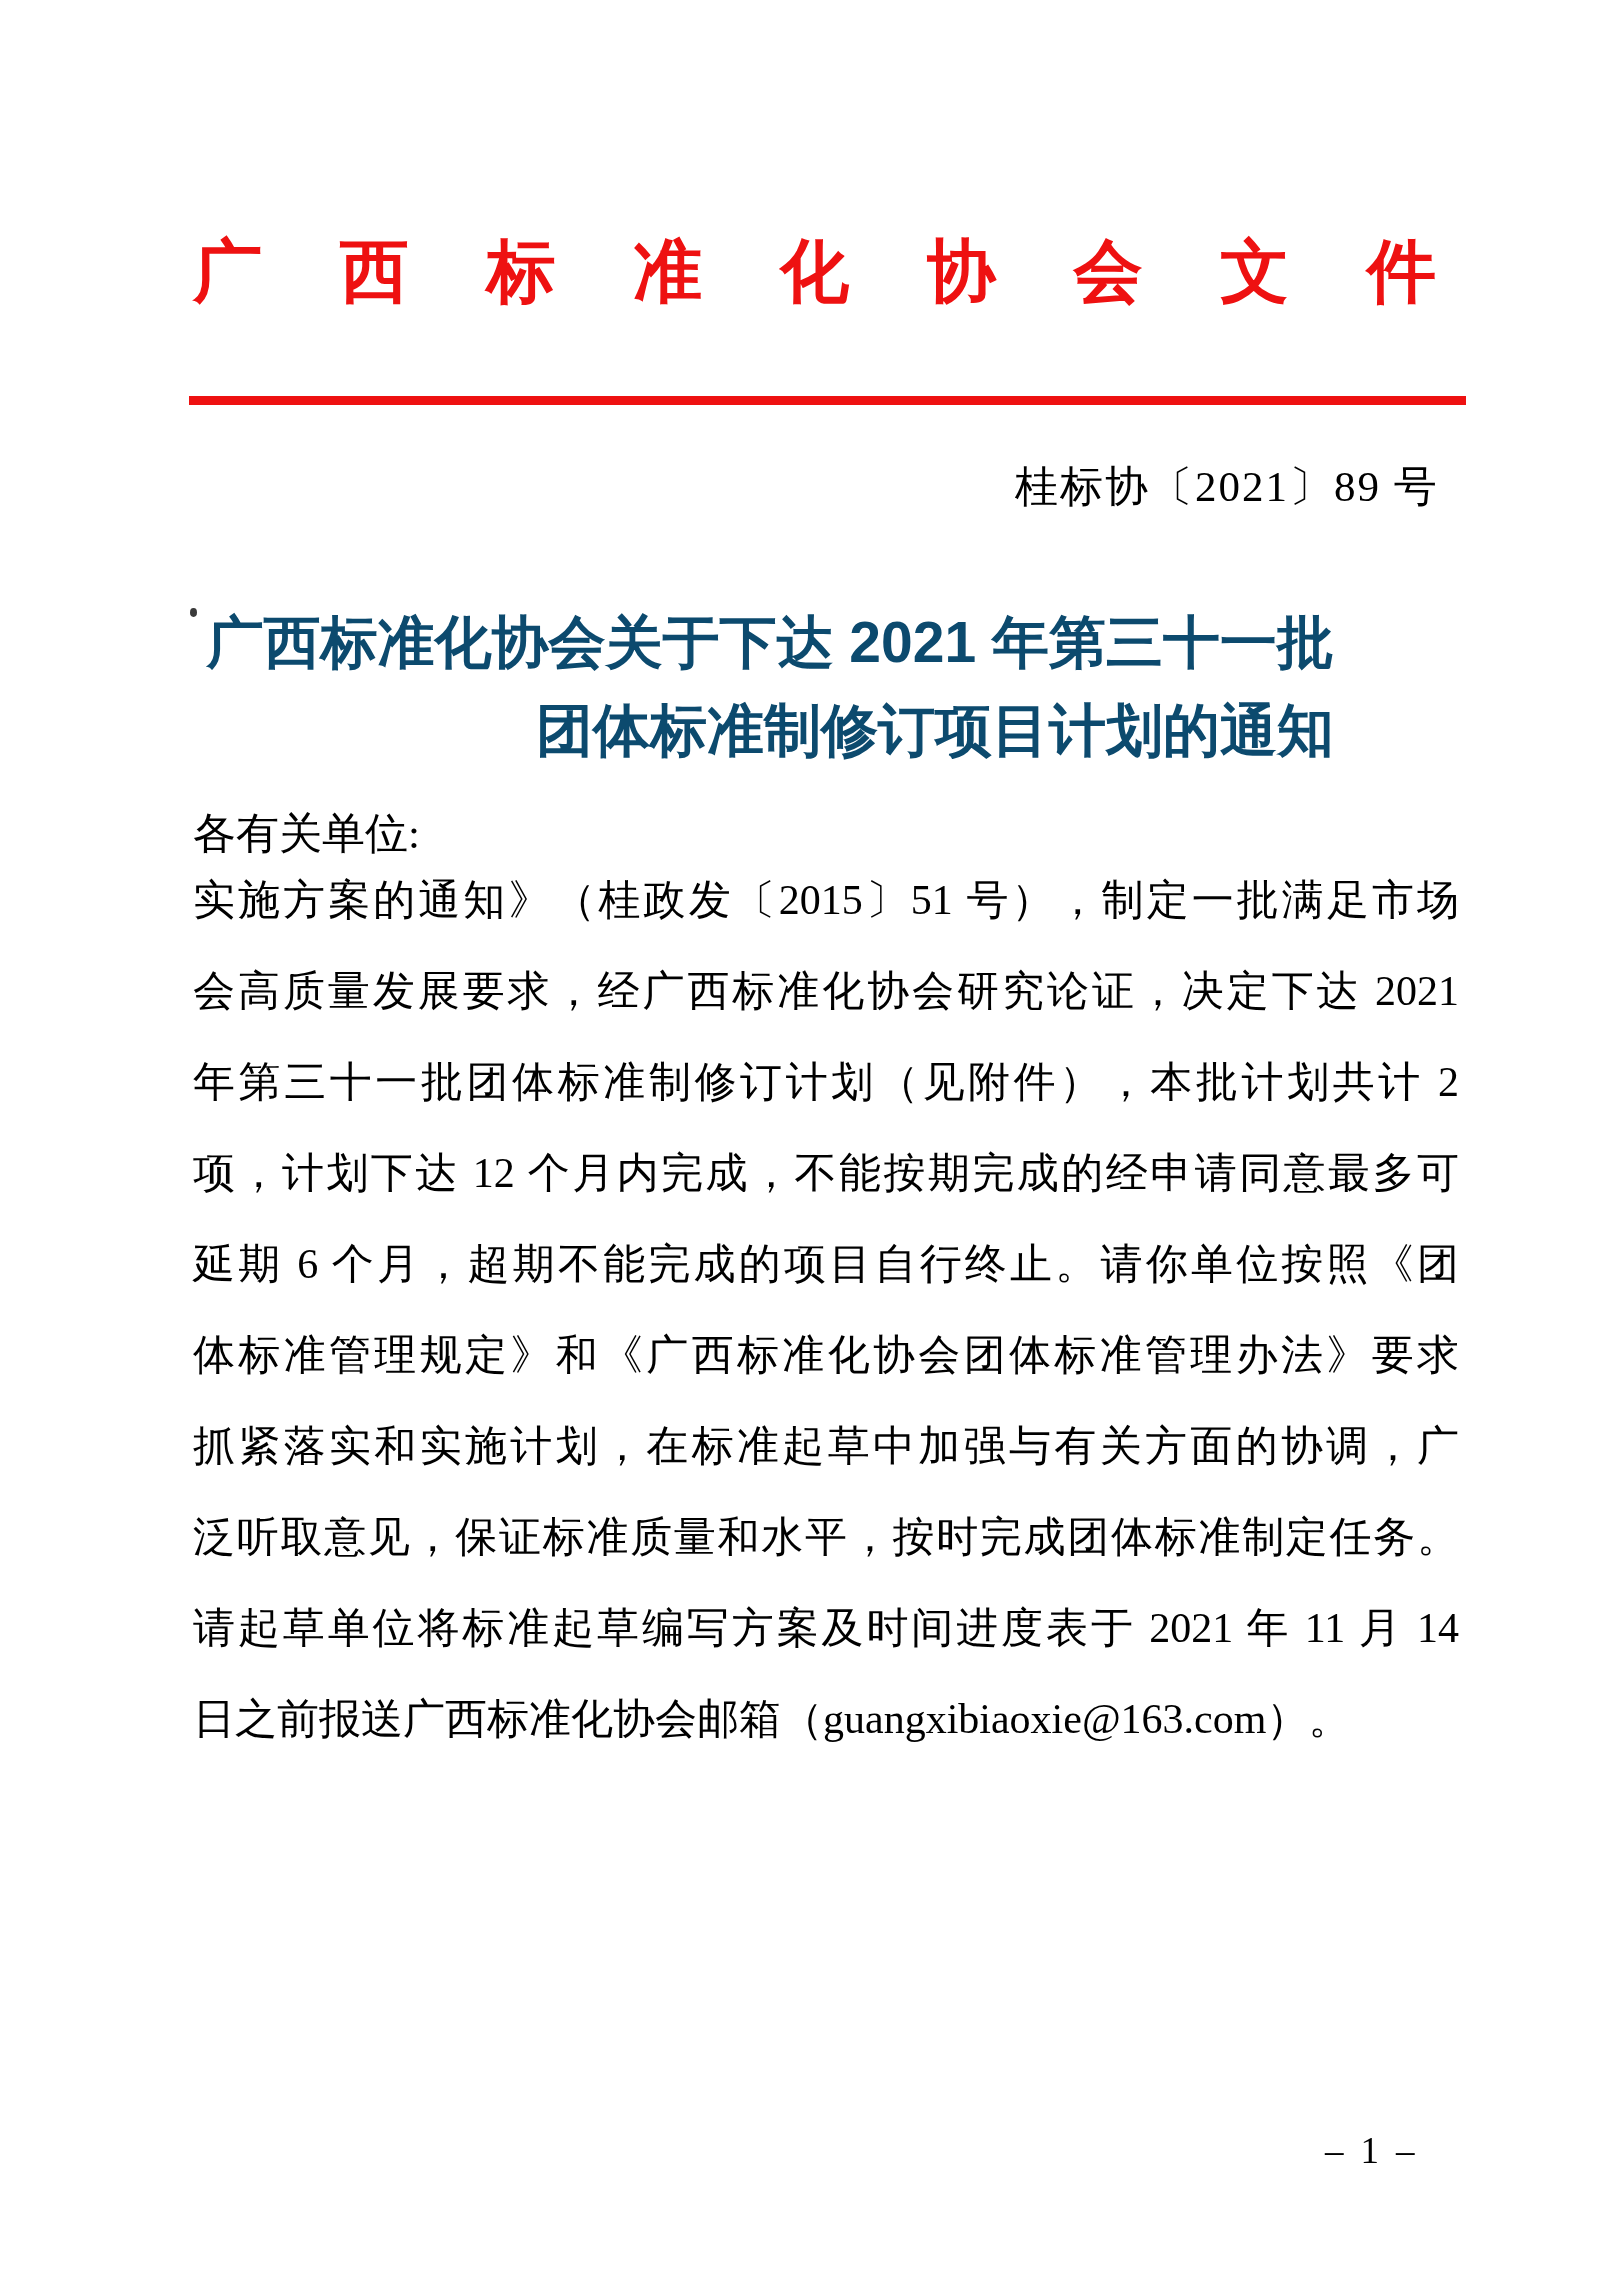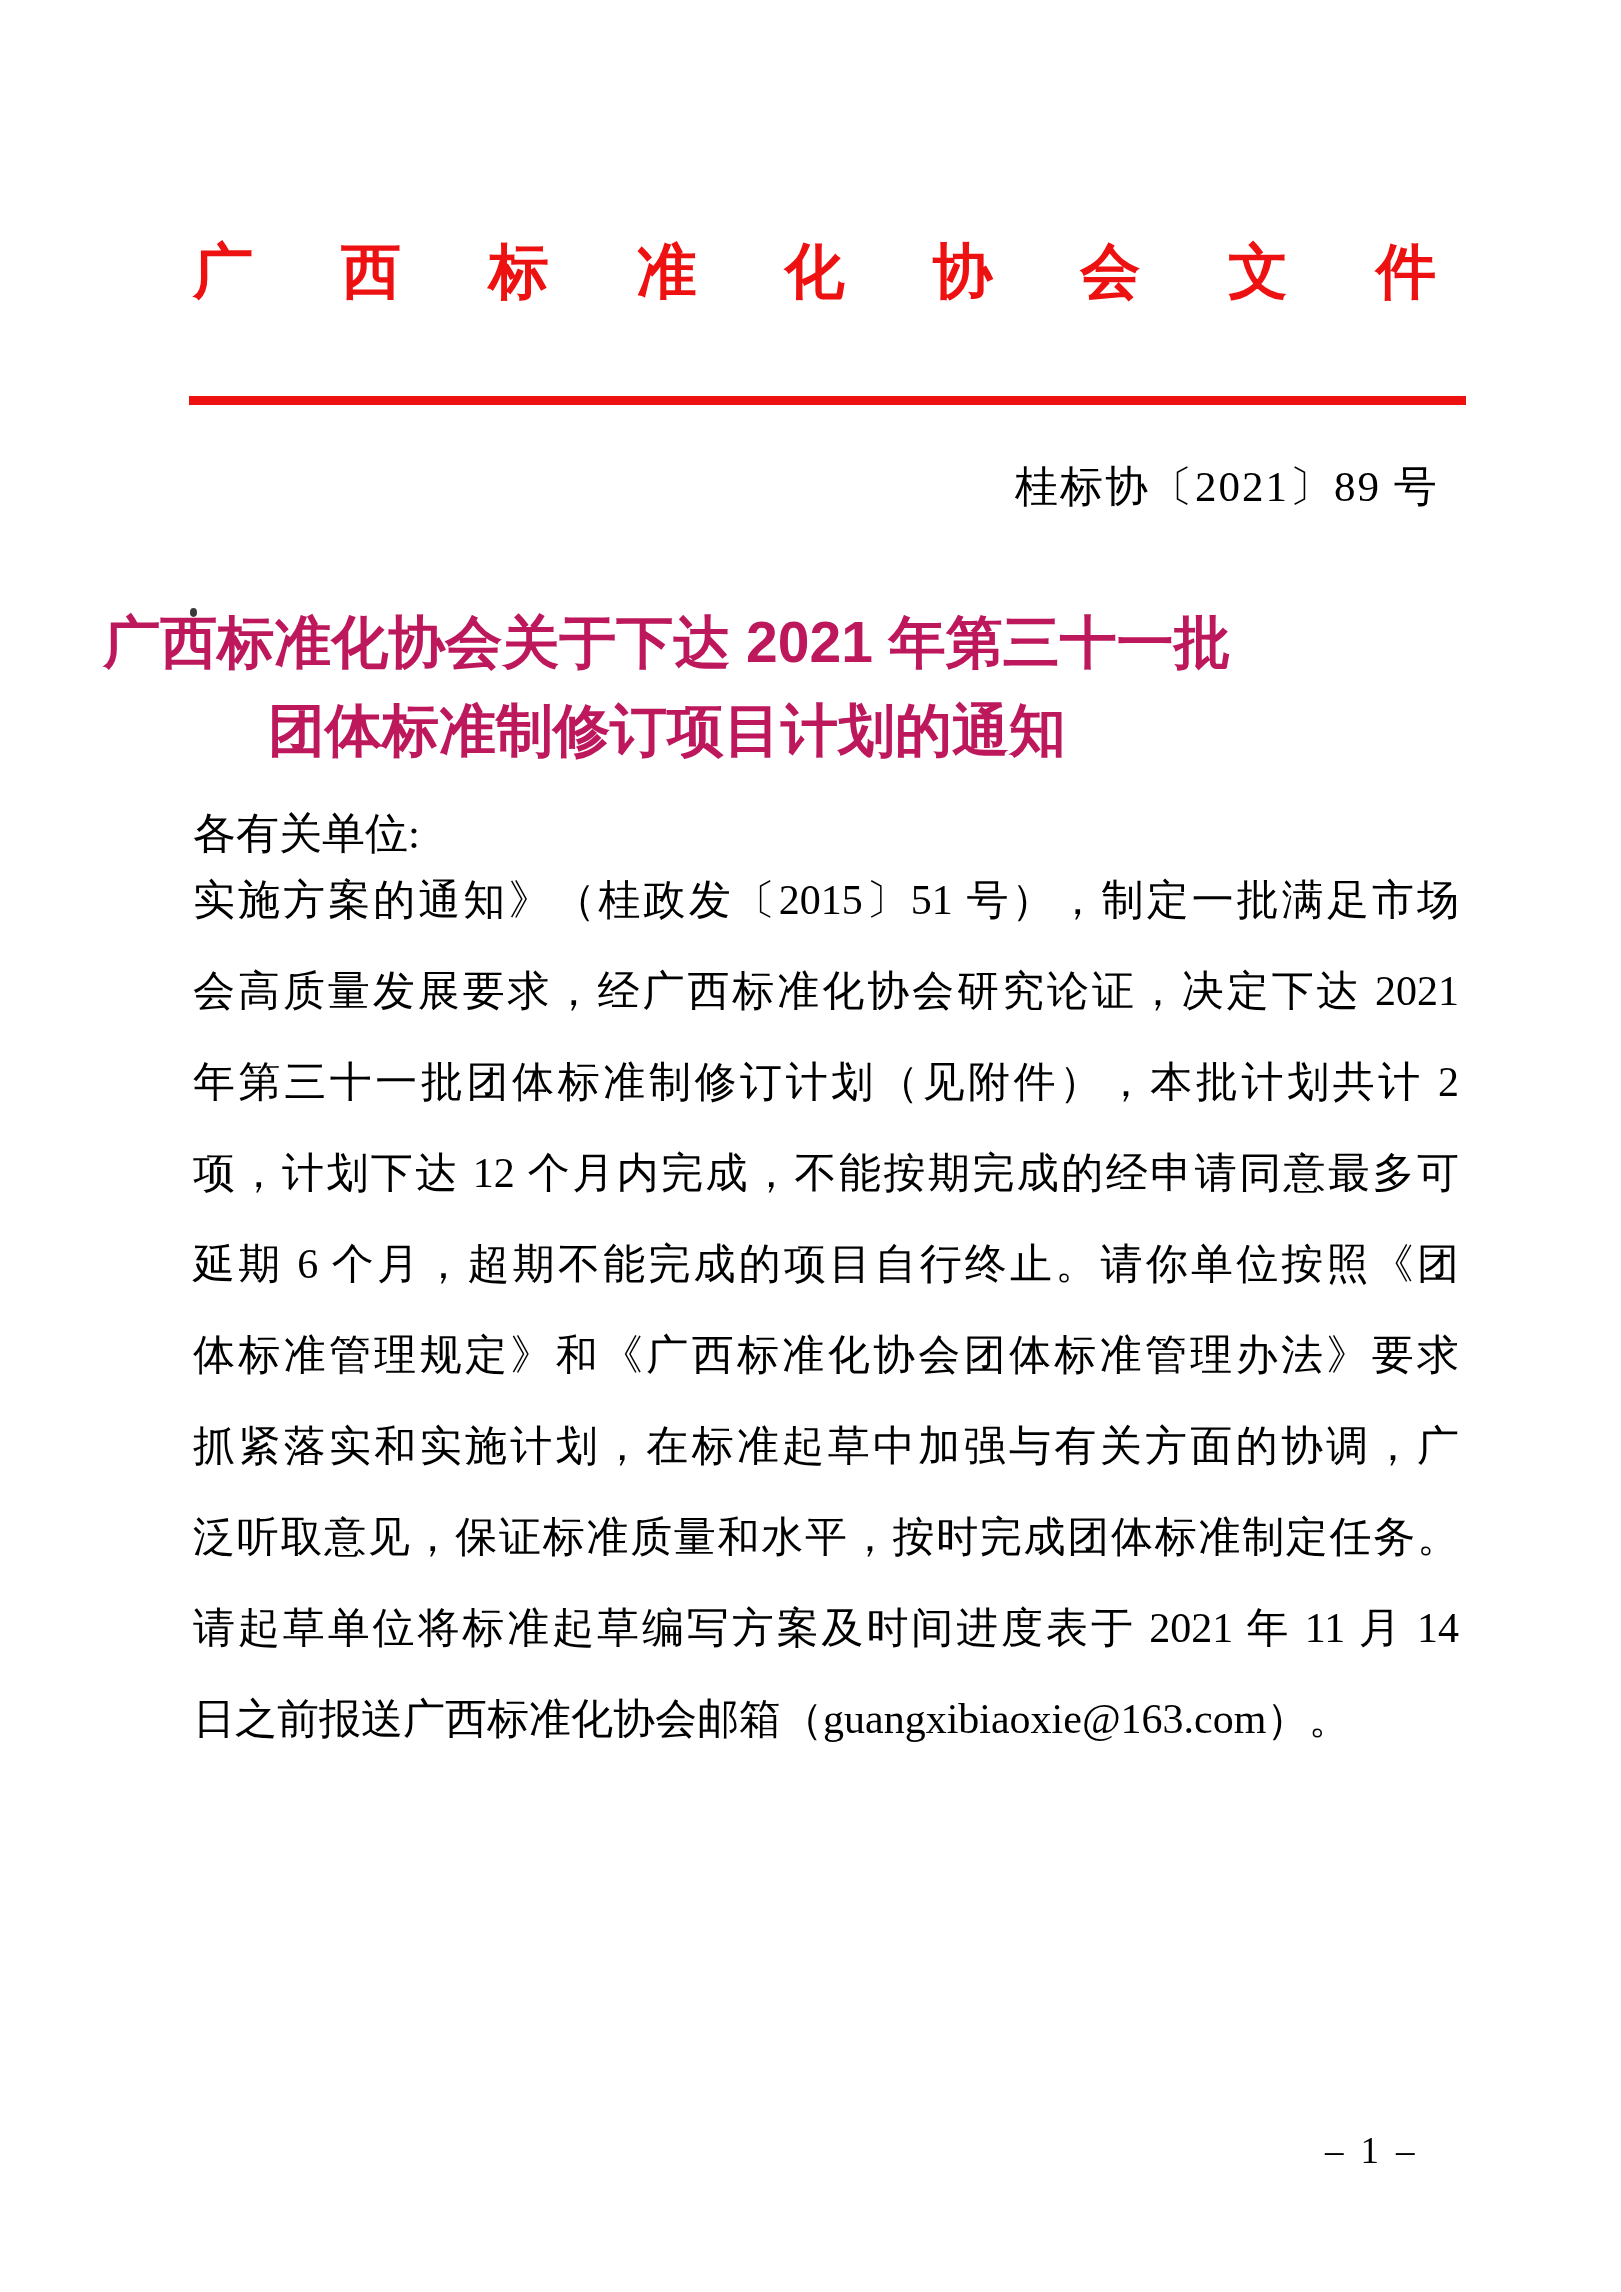--- a/index.html
+++ b/index.html
@@ -11,21 +11,21 @@
     overflow: hidden;
     color: #000000;
     font-family: "Liberation Serif", "DejaVu Serif", serif;
   }
   
   .org-banner {
     position: absolute;
     left: 193px;
     top: 223px;
     width: 1243px;
-    font-size: 60px;
+    font-size: 69px;
     font-weight: 900;
     line-height: 98px;
     color: #ee1111;
     text-align: justify;
     text-align-last: justify;
     text-justify: inter-ideograph;
     white-space: normal;
     font-family: "Liberation Sans", "DejaVu Sans", sans-serif;
     letter-spacing: 0;
   }
@@ -44,26 +44,26 @@
     font-size: 43px;
     line-height: 51px;
     letter-spacing: 2px;
     font-family: Liberation Serif, serif;
   }
   .doc-title {
     position: absolute;
     left: 0;
     top: 598px;
     width: 1334px;
-    text-align: center;
+    text-align: right;
     font-size: 57px;
     font-weight: 700;
     line-height: 88px;
     font-family: "Liberation Sans", "DejaVu Sans", sans-serif;
-    color: #be185d;
+    color: #0c4a6e;
   }
   .ink-speck {
     position: absolute;
     left: 190px;
     top: 608px;
     width: 6.9px;
     height: 8.8px;
     background: #3a3a3a;
     border-radius: 50%;
   }

